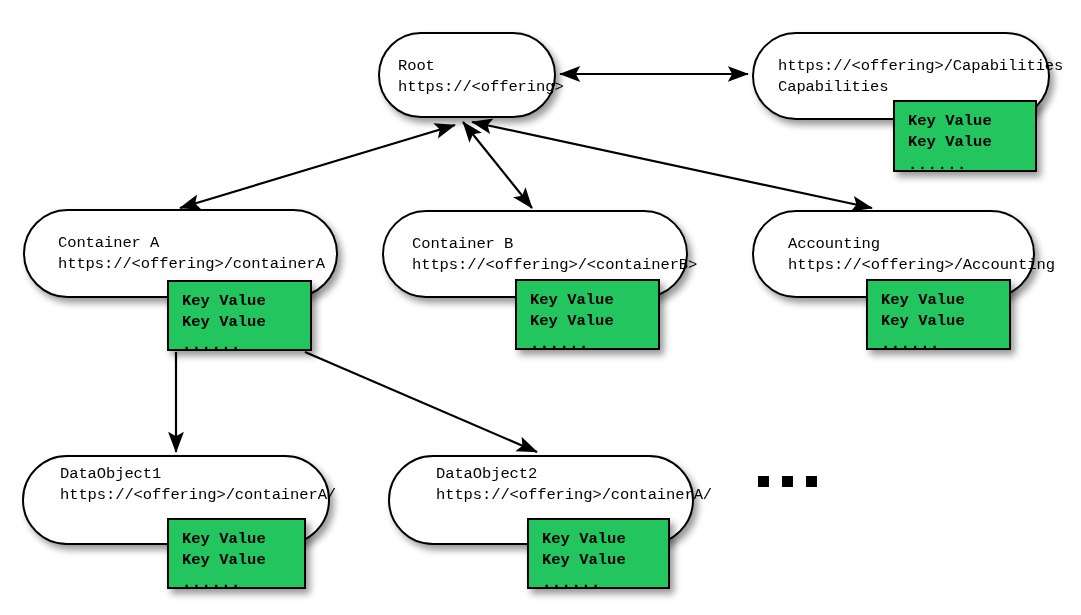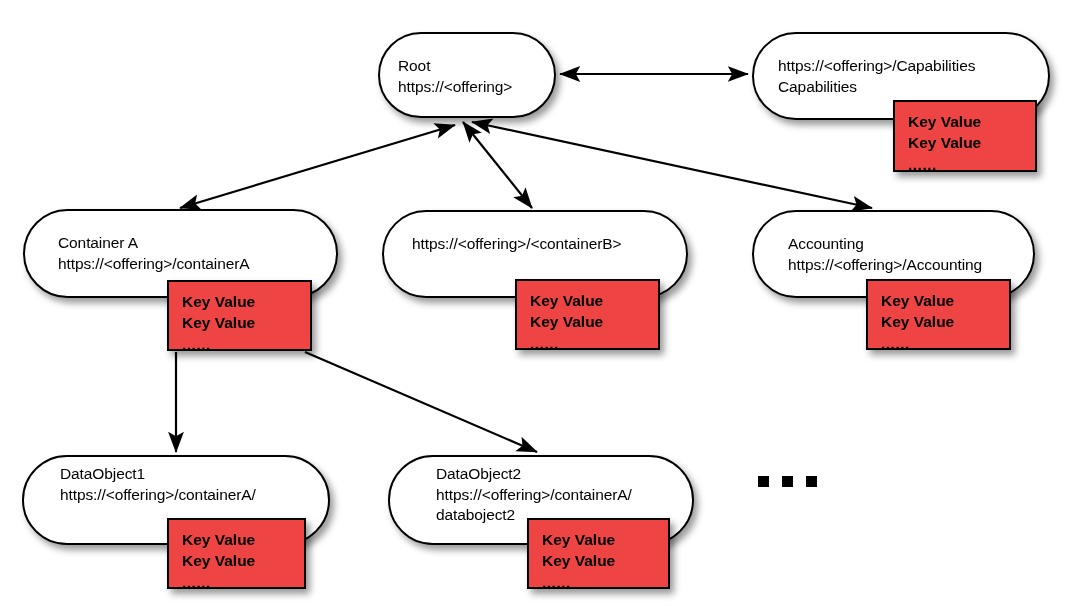--- a/index.html
+++ b/index.html
@@ -6,21 +6,21 @@
     margin: 0;
     padding: 0;
     background: #ffffff;
   }
   #canvas {
     position: relative;
     width: 1081px;
     height: 615px;
     background: #ffffff;
     overflow: hidden;
-    font-family: Liberation Sans, sans-serif;
+    font-family: Liberation Mono, monospace;
   }
   #edge-layer {
     position: absolute;
     left: 0;
     top: 0;
     width: 1081px;
     height: 615px;
     z-index: 1;
   }
   .node {
@@ -36,21 +36,21 @@
     position: absolute;
     color: #000000;
     font-size: 15.5px;
     line-height: 20.5px;
     white-space: pre;
     letter-spacing: -0.1px;
     z-index: 4;
   }
   .kv-box {
     position: absolute;
-    background: #ef4444;
+    background: #22c55e;
     border: 2.2px solid #000000;
     box-sizing: border-box;
     box-shadow: 4px 5px 7px rgba(0,0,0,0.40);
     z-index: 3;
     padding: 9px 0 0 13px;
   }
   .kv-line {
     color: #000000;
     font-size: 15.5px;
     line-height: 21px;
@@ -113,42 +113,42 @@
         <div class="kv-ellipsis">......</div>
       </div>
       <div class="node" style="left: 23px; top: 209px; width: 315px; height: 89px; border-radius: 44.5px;"></div>
       <div class="node-text" style="left: 58px; top: 233px;"><div>Container A</div><div>https://&lt;offering&gt;/containerA</div></div>
       <div class="kv-box" style="left: 167px; top: 280px; width: 145px; height: 71px;">
         <div class="kv-line">Key Value</div>
         <div class="kv-line">Key Value</div>
         <div class="kv-ellipsis">......</div>
       </div>
       <div class="node" style="left: 382px; top: 210px; width: 306px; height: 88px; border-radius: 44px;"></div>
-      <div class="node-text" style="left: 412px; top: 234px;"><div>https://&lt;offering&gt;/&lt;containerB&gt;</div></div>
+      <div class="node-text" style="left: 412px; top: 234px;"><div>Container B</div><div>https://&lt;offering&gt;/&lt;containerB&gt;</div></div>
       <div class="kv-box" style="left: 515px; top: 279px; width: 145px; height: 71px;">
         <div class="kv-line">Key Value</div>
         <div class="kv-line">Key Value</div>
         <div class="kv-ellipsis">......</div>
       </div>
       <div class="node" style="left: 752px; top: 210px; width: 283px; height: 88px; border-radius: 44px;"></div>
       <div class="node-text" style="left: 788px; top: 234px;"><div>Accounting</div><div>https://&lt;offering&gt;/Accounting</div></div>
       <div class="kv-box" style="left: 866px; top: 279px; width: 145px; height: 71px;">
         <div class="kv-line">Key Value</div>
         <div class="kv-line">Key Value</div>
         <div class="kv-ellipsis">......</div>
       </div>
       <div class="node" style="left: 22px; top: 455px; width: 308px; height: 90px; border-radius: 45px;"></div>
       <div class="node-text" style="left: 60px; top: 464px;"><div>DataObject1</div><div>https://&lt;offering&gt;/containerA/</div></div>
       <div class="kv-box" style="left: 167px; top: 518px; width: 139px; height: 71px;">
         <div class="kv-line">Key Value</div>
         <div class="kv-line">Key Value</div>
         <div class="kv-ellipsis">......</div>
       </div>
       <div class="node" style="left: 388px; top: 455px; width: 306px; height: 90px; border-radius: 45px;"></div>
-      <div class="node-text" style="left: 436px; top: 464px;"><div>DataObject2</div><div>https://&lt;offering&gt;/containerA/</div><div>databoject2</div></div>
+      <div class="node-text" style="left: 436px; top: 464px;"><div>DataObject2</div><div>https://&lt;offering&gt;/containerA/</div></div>
       <div class="kv-box" style="left: 527px; top: 518px; width: 143px; height: 71px;">
         <div class="kv-line">Key Value</div>
         <div class="kv-line">Key Value</div>
         <div class="kv-ellipsis">......</div>
       </div>
     </div>
 
   <div class="ellipsis-group" id="tail-ellipsis" style="left: 758px; top: 476px;">
       <span class="ellipsis-dot"></span>
       <span class="ellipsis-dot"></span>

